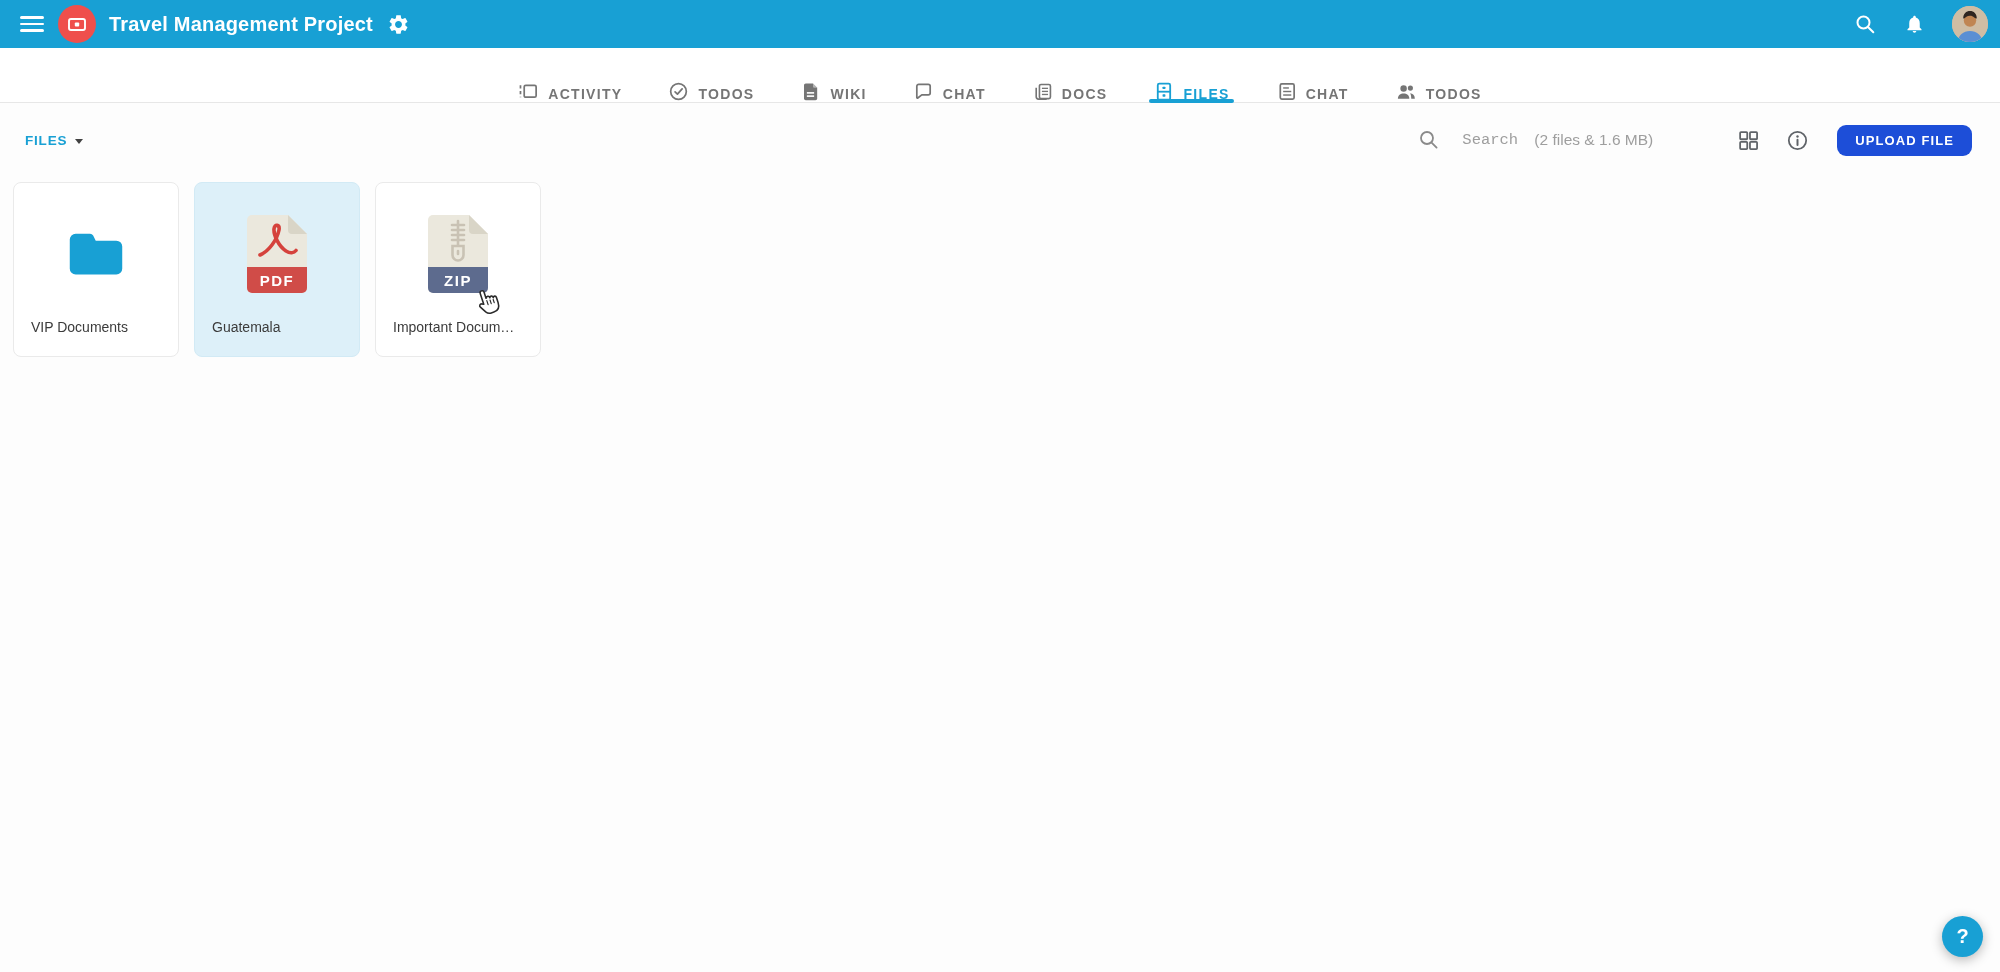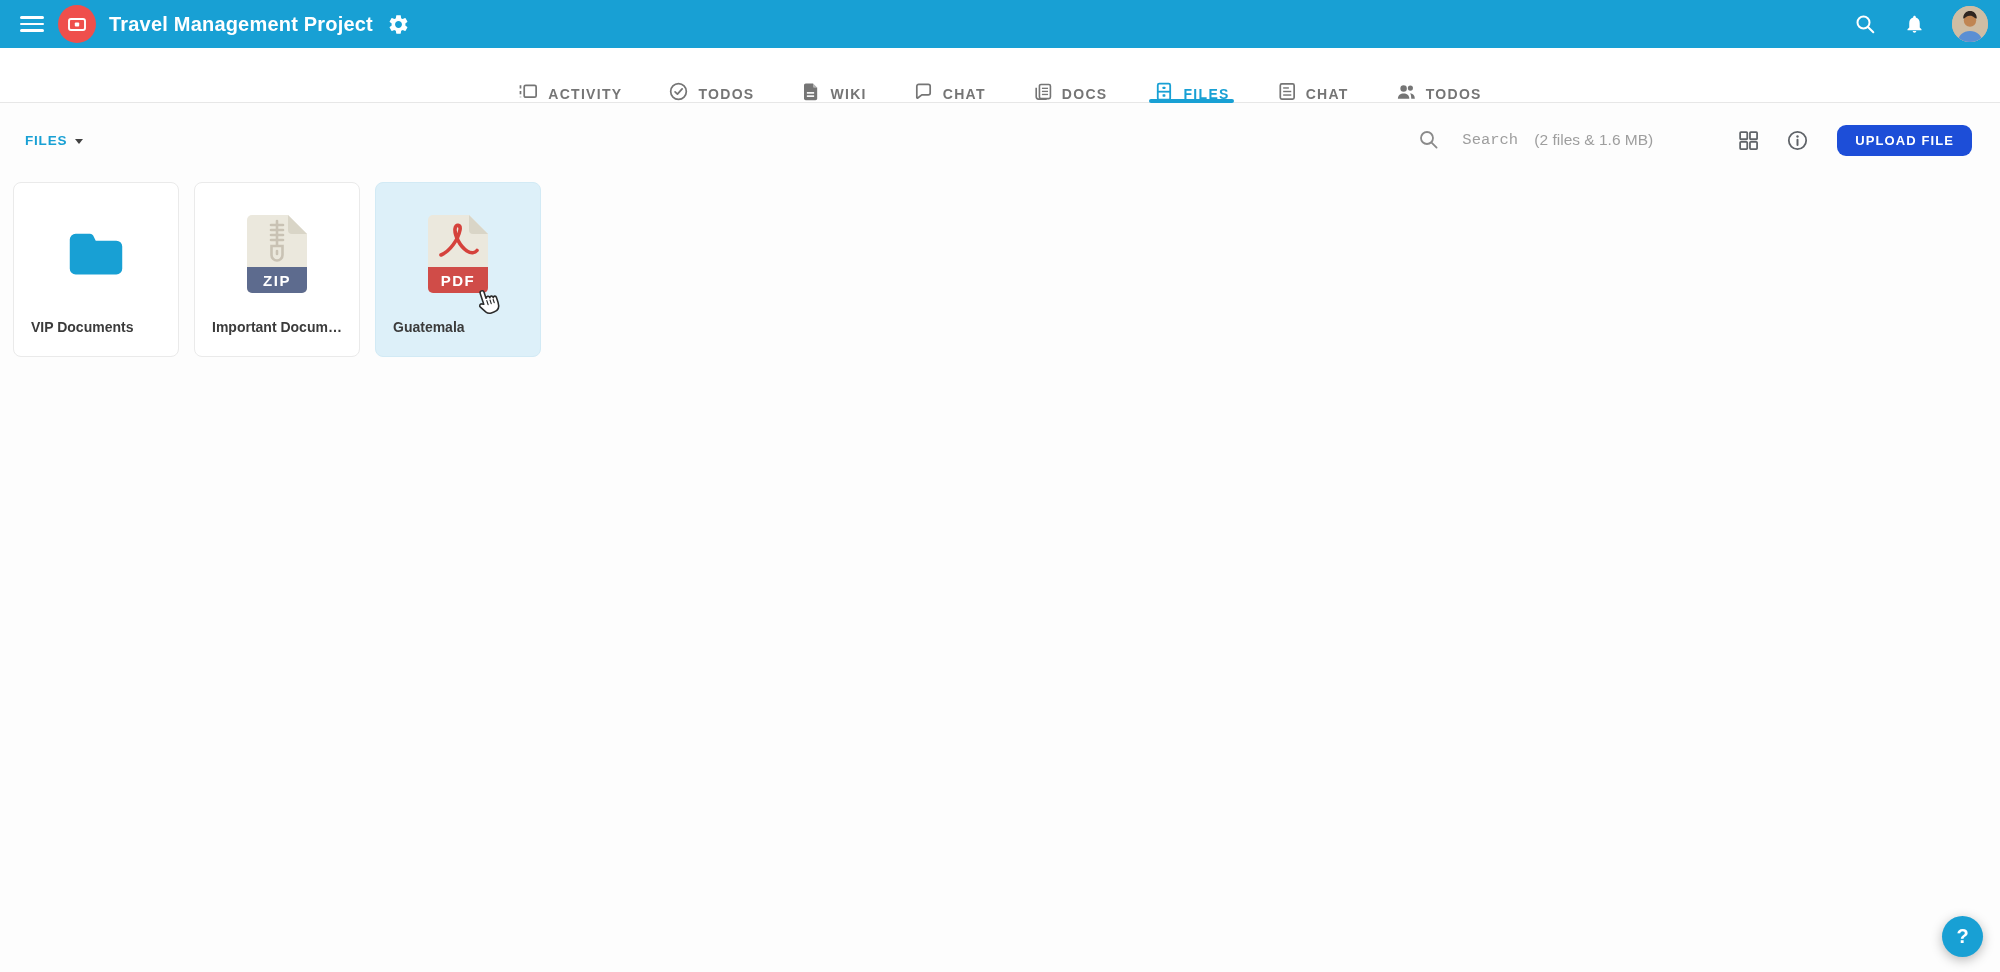--- a/index.html
+++ b/index.html
@@ -77,21 +77,21 @@
   
   .cards { position:absolute; top:182px; left:13px; display:flex; gap:15px; }
   .card {
     width:166px; height:175px; background:#fff;
     border:1px solid #eaeaea; border-radius:8px;
     display:flex; flex-direction:column; cursor:pointer;
   }
   .card.selected { background:#ddf0f9; border-color:#d2eaf5; }
   .card-iconarea { flex:1; display:flex; align-items:center; justify-content:center; padding-top:6px; }
   .card-label {
-    font-size:14px; font-weight:700; color:#3b3b3b;
+    font-size:14px; font-weight:400; color:#3b3b3b;
     padding:0 17px 21px; white-space:nowrap; overflow:hidden;
   }
   .fileicon { position:relative; width:60px; height:78px; }
   .fileicon svg { position:absolute; top:0; left:0; }
   .band {
     position:absolute; left:0; right:0; bottom:0; height:26px;
     display:flex; align-items:center; justify-content:center;
     color:#fff; font-weight:700; font-size:15px; letter-spacing:1.5px;
     border-radius:0 0 5px 5px;
   }
@@ -273,20 +273,34 @@
 
   <div class="cards">
 
     <div class="card">
       <div class="card-iconarea">
         <svg width="62" height="54" viewBox="0 0 24 21">
           <path d="M9.7 2.6 H4.1 A2.3 2.3 0 0 0 1.8 4.9 V16.2 A2.3 2.3 0 0 0 4.1 18.5 H19.9 A2.3 2.3 0 0 0 22.2 16.2 V7.6 A2.3 2.3 0 0 0 19.9 5.3 H11.9 L10.9 3.3 A1.6 1.6 0 0 0 9.7 2.6 Z" fill="#18a0d4"></path>
         </svg>
       </div>
       <div class="card-label">VIP Documents</div>
+    </div>
+
+    <div class="card selected">
+      <div class="card-iconarea">
+        <div class="fileicon">
+          <svg width="60" height="78" viewBox="0 0 60 78">
+            <path d="M0 5 A5 5 0 0 1 5 0 H41 L60 19 V73 A5 5 0 0 1 55 78 H5 A5 5 0 0 1 0 73 Z" fill="#ebe8dd"></path>
+            <path d="M41 0 L60 19 H45 A4 4 0 0 1 41 15 Z" fill="#d9d5c7"></path>
+            <path d="M13 40 C22 36 30 25 32 15 C33 9.5 27.5 8.5 27 14 C26.5 20 31.5 31 39 36 C43 38.5 47 38 49 35.5" fill="none" stroke="#d5423c" stroke-width="3.6" stroke-linecap="round"></path>
+          </svg>
+          <div class="band band-pdf">PDF</div>
+        </div>
+      </div>
+      <div class="card-label">Guatemala</div>
     </div>
 
     <div class="card">
       <div class="card-iconarea">
         <div class="fileicon">
           <svg width="60" height="78" viewBox="0 0 60 78">
             <path d="M0 5 A5 5 0 0 1 5 0 H41 L60 19 V73 A5 5 0 0 1 55 78 H5 A5 5 0 0 1 0 73 Z" fill="#ebe8dd"></path>
             <path d="M41 0 L60 19 H45 A4 4 0 0 1 41 15 Z" fill="#d9d5c7"></path>
             <g stroke="#c9c2b4" stroke-width="2.6" fill="none" stroke-linecap="round">
               <line x1="30" y1="6" x2="30" y2="30"></line>
@@ -296,34 +310,20 @@
               <line x1="24" y1="25" x2="36" y2="25"></line>
               <path d="M24.5 31 h11 v9 a5.5 5.5 0 0 1 -11 0 Z"></path>
               <line x1="30" y1="36" x2="30" y2="39"></line>
             </g>
           </svg>
           <div class="band band-zip">ZIP</div>
         </div>
       </div>
       <div class="card-label">Important Docum…</div>
     </div>
-
-    <div class="card selected">
-      <div class="card-iconarea">
-        <div class="fileicon">
-          <svg width="60" height="78" viewBox="0 0 60 78">
-            <path d="M0 5 A5 5 0 0 1 5 0 H41 L60 19 V73 A5 5 0 0 1 55 78 H5 A5 5 0 0 1 0 73 Z" fill="#ebe8dd"></path>
-            <path d="M41 0 L60 19 H45 A4 4 0 0 1 41 15 Z" fill="#d9d5c7"></path>
-            <path d="M13 40 C22 36 30 25 32 15 C33 9.5 27.5 8.5 27 14 C26.5 20 31.5 31 39 36 C43 38.5 47 38 49 35.5" fill="none" stroke="#d5423c" stroke-width="3.6" stroke-linecap="round"></path>
-          </svg>
-          <div class="band band-pdf">PDF</div>
-        </div>
-      </div>
-      <div class="card-label">Guatemala</div>
-    </div>
   </div>
 
   <div class="mouse-cursor">
     <svg width="32" height="34" viewBox="0 0 24 26">
       <g transform="rotate(-18 12 13)">
         <path d="M8.6 10.5 V4.2 a1.55 1.55 0 0 1 3.1 0 V9 l.3 .05 a1.3 1.3 0 0 1 2.55 .25 l.05 .35 a1.25 1.25 0 0 1 2.45 .3 l.05 .45 a1.2 1.2 0 0 1 2.35 .35 V15 c0 3.6-1.9 6-5.3 6 h-2.1 c-1.7 0-2.9-.7-3.8-2.1 L5.5 14.2 c-.75-1.2.45-2.6 1.75-2 l1.35 .7 Z" fill="#ffffff" stroke="#2b2b2b" stroke-width="1.2" stroke-linejoin="round"></path>
         <g stroke="#2b2b2b" stroke-width="0.9" stroke-linecap="round">
           <line x1="11.7" y1="11" x2="11.7" y2="14.2"></line>
           <line x1="14.2" y1="11.3" x2="14.2" y2="14.2"></line>
           <line x1="16.6" y1="11.7" x2="16.6" y2="14.2"></line>

